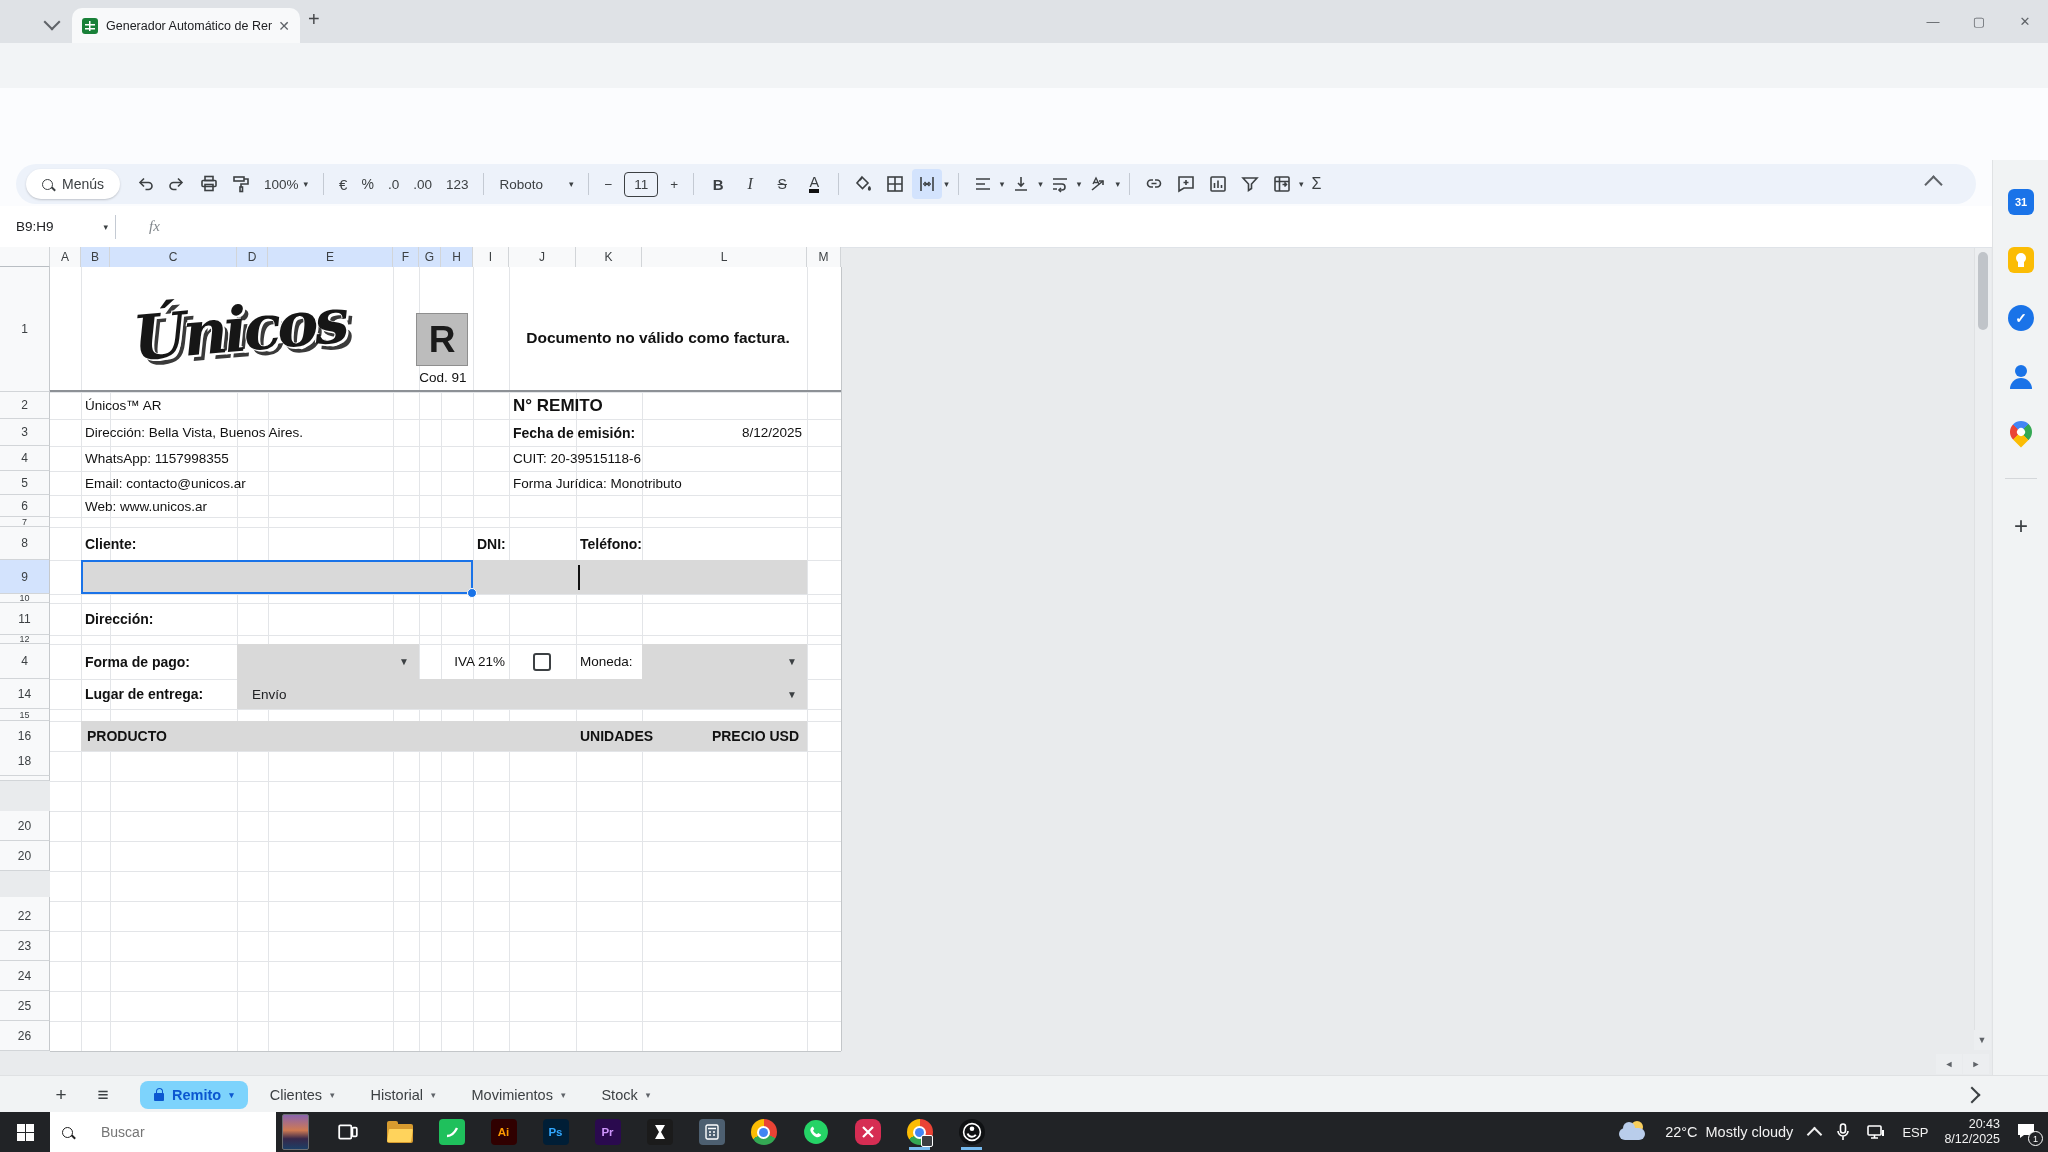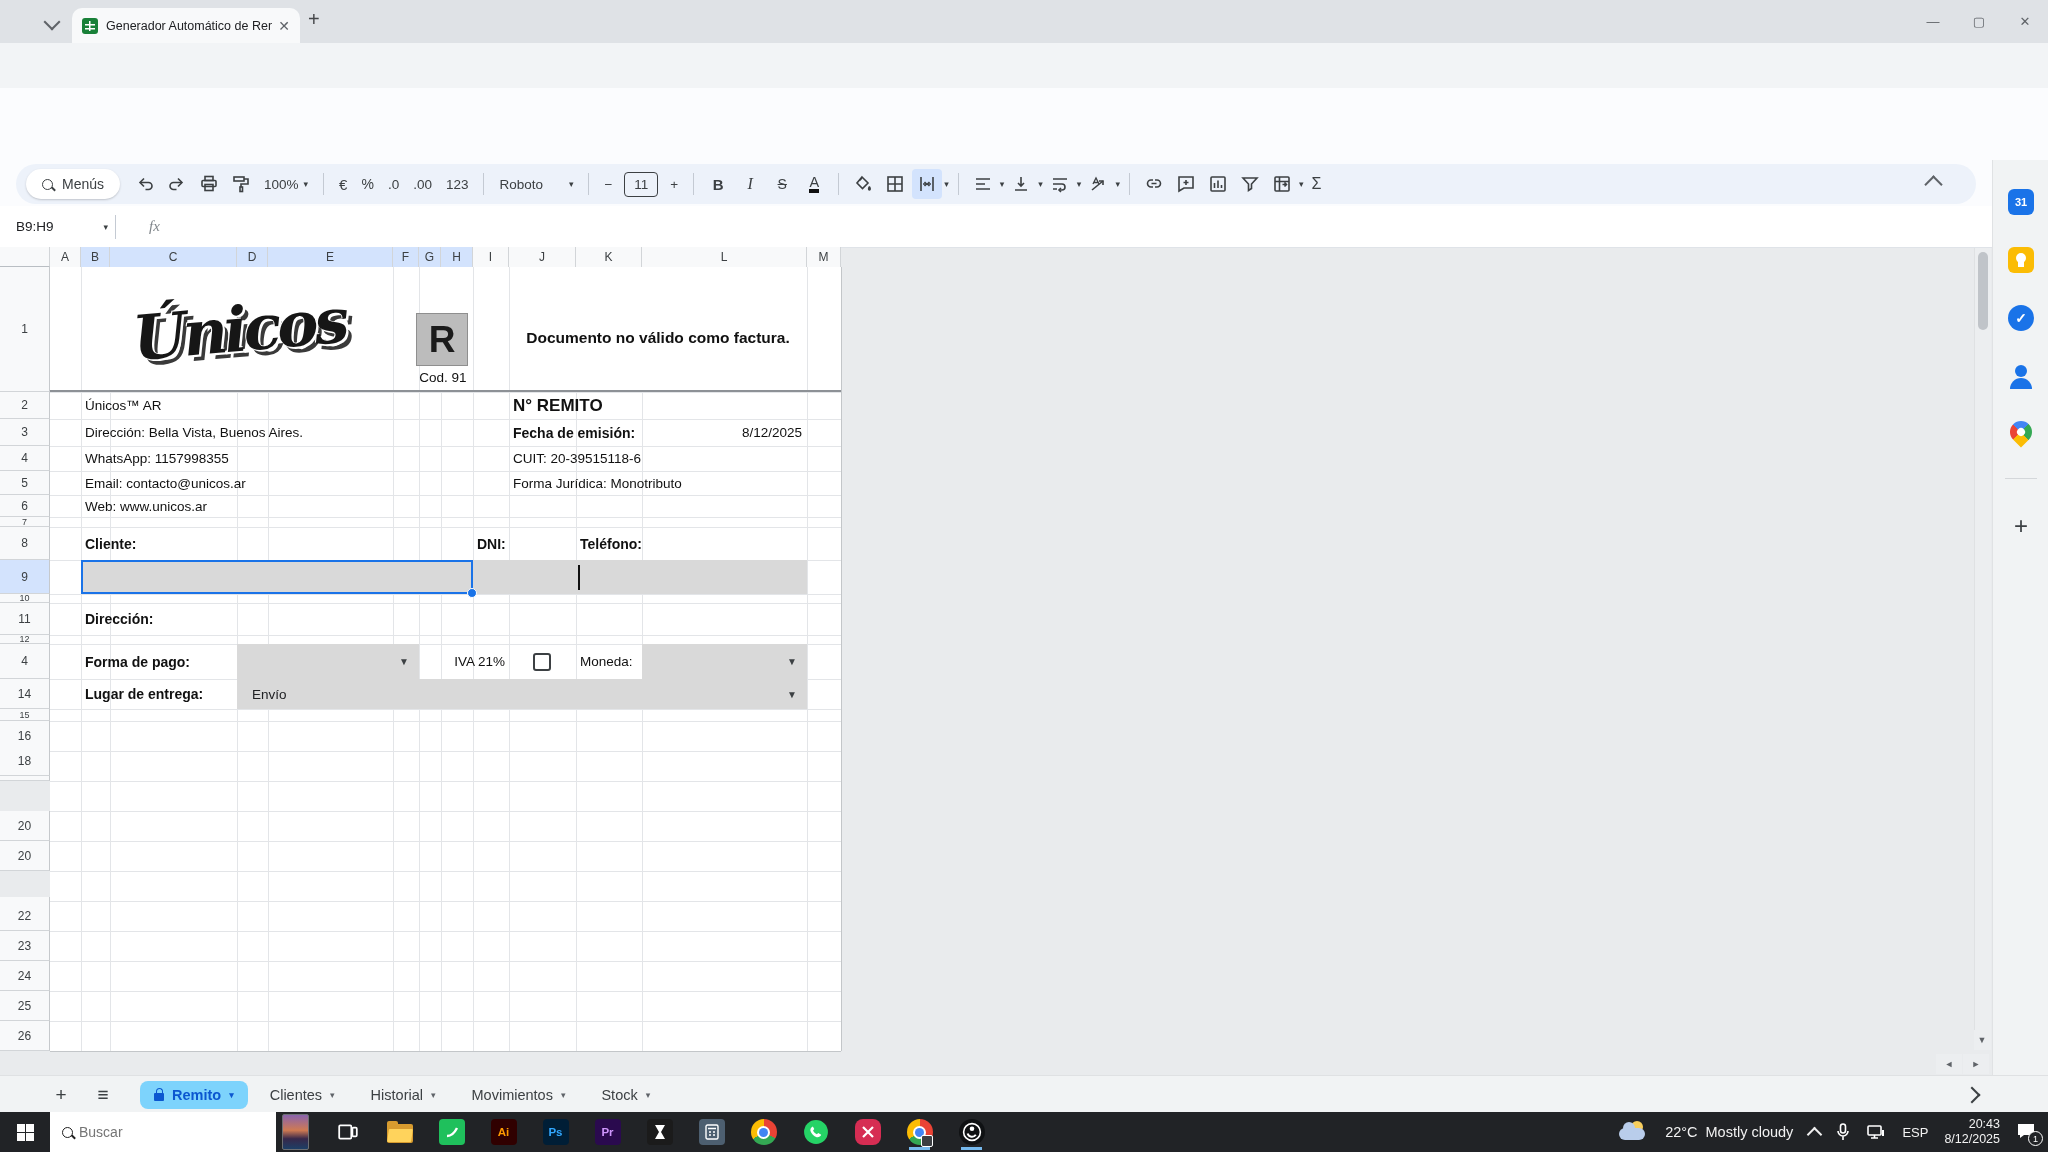--- a/index.html
+++ b/index.html
@@ -132,21 +132,21 @@
   .stab.active .caret{color:#0b57d0}
   .lock{width:10px;height:8px;background:#0b57d0;border-radius:1px;position:relative;margin-top:4px}
   .lock::before{content:"";position:absolute;left:1.5px;top:-5px;width:7px;height:6px;border:1.6px solid #0b57d0;border-bottom:none;border-radius:4px 4px 0 0;box-sizing:border-box}
   .tab-scroll{position:absolute;right:70px;width:10px;height:10px;border-right:2px solid #3c4043;border-top:2px solid #3c4043;transform:rotate(45deg)}
 
   
   .taskbar{position:absolute;left:0;top:1112px;width:2048px;height:40px;background:#212326;display:flex;align-items:center}
   .win-start{width:50px;height:40px;display:flex;align-items:center;justify-content:center}
   .win-logo{width:17px;height:17px;display:grid;grid-template-columns:8px 8px;grid-template-rows:8px 8px;gap:1px}
   .win-logo span{background:#fdfdfd}
-  .tsearch{width:226px;height:40px;background:#fff;display:flex;align-items:center;padding:0 12px;box-sizing:border-box;gap:4px}
+  .tsearch{width:226px;height:40px;background:#fff;display:flex;align-items:center;padding:0 12px;box-sizing:border-box;gap:26px}
   .tsearch input{border:none;outline:none;font-size:14px;color:#3c4043;width:150px;font-family:"Liberation Sans",sans-serif;background:transparent}
   .i-search.dark{border-color:#1f1f1f}.i-search.dark::after{background:#1f1f1f}
   .apps{display:flex;align-items:center;gap:25px;margin-left:6px}
   .tbapp{position:relative;width:27px;height:36px;display:flex;align-items:center;justify-content:center}
   .tbapp .under{position:absolute;bottom:0;left:3px;width:21px;height:3px;background:#76b9ed}
   .tb-prev{width:66px;height:34px;border:1px solid #6d6f73;border-radius:2px;
     background:linear-gradient(180deg,#8a63ad 0%,#cf7a52 45%,#37284a 70%,#1d3f66 100%)}
   .sq-ic{width:26px;height:26px;border-radius:4px;display:flex;align-items:center;justify-content:center;font-weight:bold;font-size:11.5px}
   .fold{position:relative;width:26px;height:21px}
   .fold-back{position:absolute;left:0;top:2px;width:26px;height:19px;background:#d79b2f;border-radius:2px}
@@ -570,20 +570,25 @@
   <div class="dd" style="left:642px;top:644px;width:165px;height:35px">
       <span class="caret">▼</span>
     </div>
 
   <div class="cell b" style="left:85px;top:679px;width:160px;height:30px">Lugar de entrega:</div>
   <div class="dd" style="left:237px;top:679px;width:570px;height:30px;padding-left:15px;box-sizing:border-box">
     <span>Envío</span>
     <span class="caret">▼</span>
   </div>
 
+  <div class="grayband" style="left:81px;top:721px;width:726px;height:30px">
+    <span class="cell b" style="left:6px;top:0;height:30px">PRODUCTO</span>
+    <span class="cell b" style="left:499px;top:0;height:30px">UNIDADES</span>
+    <span class="cell b right" style="right:8px;top:0;height:30px">PRECIO USD</span>
+  </div>
 
   <div class="gridedge" style="left:841px;top:267px;width:1px;height:784px"></div>
   <div class="gridedge" style="left:50px;top:1051px;width:791px;height:1px"></div>
 
   <div class="vscroll">
     <div class="vthumb"></div>
   </div>
   <div class="scbtn" style="left:1974px;top:1030px;width:16px">▼</div>
   <div class="scbtn" style="left:1936px;top:1054px">◄</div>
   <div class="scbtn" style="left:1963px;top:1054px">►</div>

